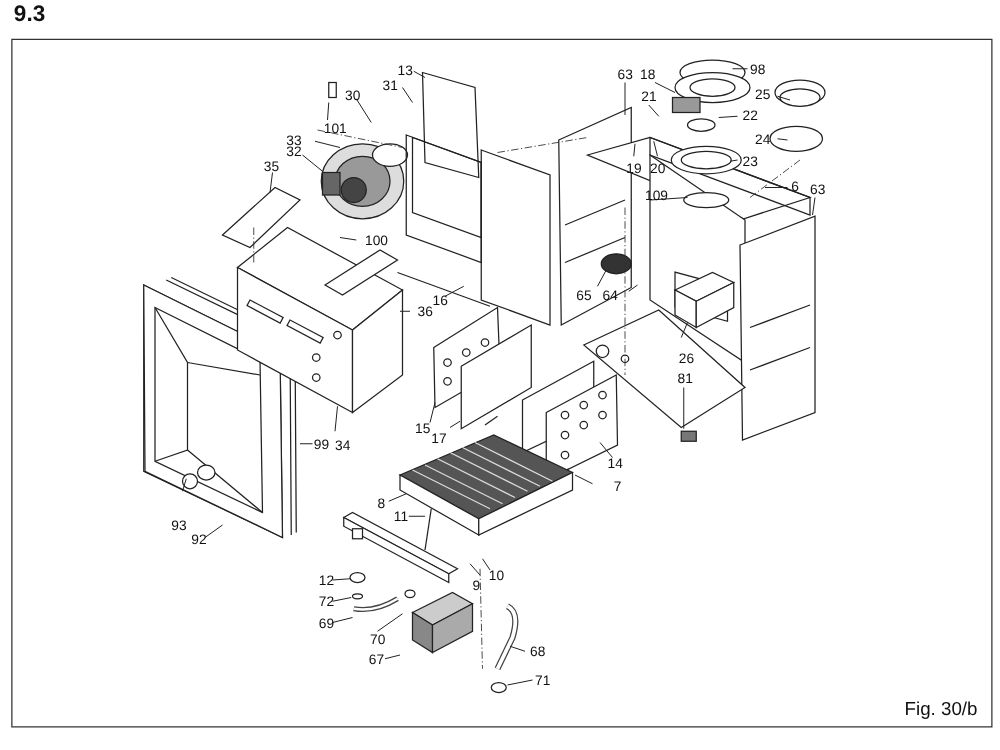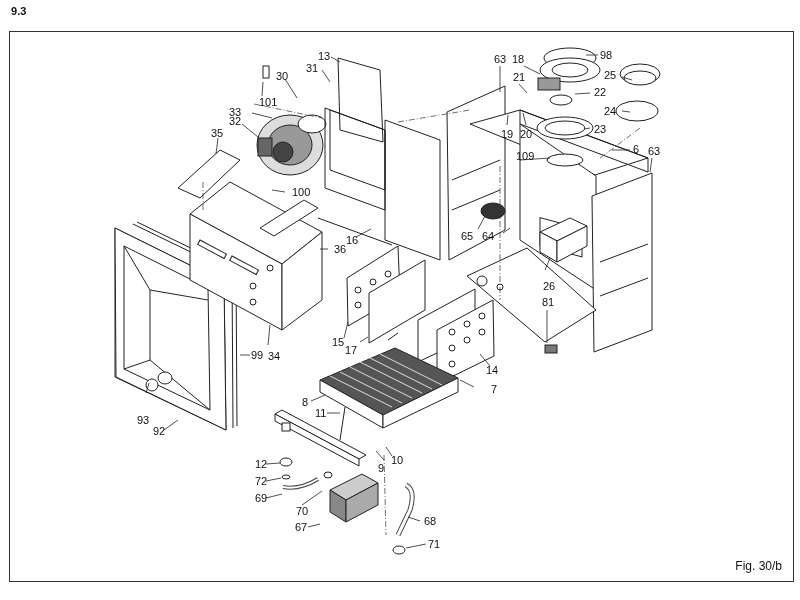--- a/index.html
+++ b/index.html
@@ -1,21 +1,21 @@
 <!DOCTYPE html>
 <html><head>
 <meta charset="utf-8">
 <style>
   html, body { margin:0; padding:0; background:#ffffff; }
   body { width:800px; height:600px; position:relative; overflow:hidden; font-family:"Liberation Sans", sans-serif; }
-  .section-header { position:absolute; left:11px; top:0px; height:22px; display:flex; align-items:center; font-weight:bold; font-size:11px; color:#111; letter-spacing:0.1px; }
+  .section-header { position:absolute; left:11px; top:0px; height:22px; display:flex; align-items:center; font-weight:bold; font-size:18px; color:#111; letter-spacing:0.1px; }
   .section-number { width:58px; }
   .frame { position:absolute; left:9px; top:31px; width:785px; height:551px; border:1.5px solid #333; box-sizing:border-box; }
   svg#diagram { position:absolute; left:0; top:0; width:800px; height:600px; }
-  .fig-caption { position:absolute; right:18px; top:559px; font-size:12px; color:#111; }
+  .fig-caption { position:absolute; right:18px; top:559px; font-size:15px; color:#111; }
   .part line, .part polyline, .part polygon, .part rect, .part ellipse, .part circle, .part path { stroke:#222; stroke-width:1; fill:#fff; }
   .callout-text { font-family:"Liberation Sans", sans-serif; font-size:11px; fill:#111; }
   .leader { stroke:#222; stroke-width:0.8; fill:none; }
   .dash { stroke:#333; stroke-width:0.7; stroke-dasharray:6 2 1 2; fill:none; }
 </style>
 </head>
 <body>
 
 <div class="section-header">
   <span class="section-number">9.3</span>

